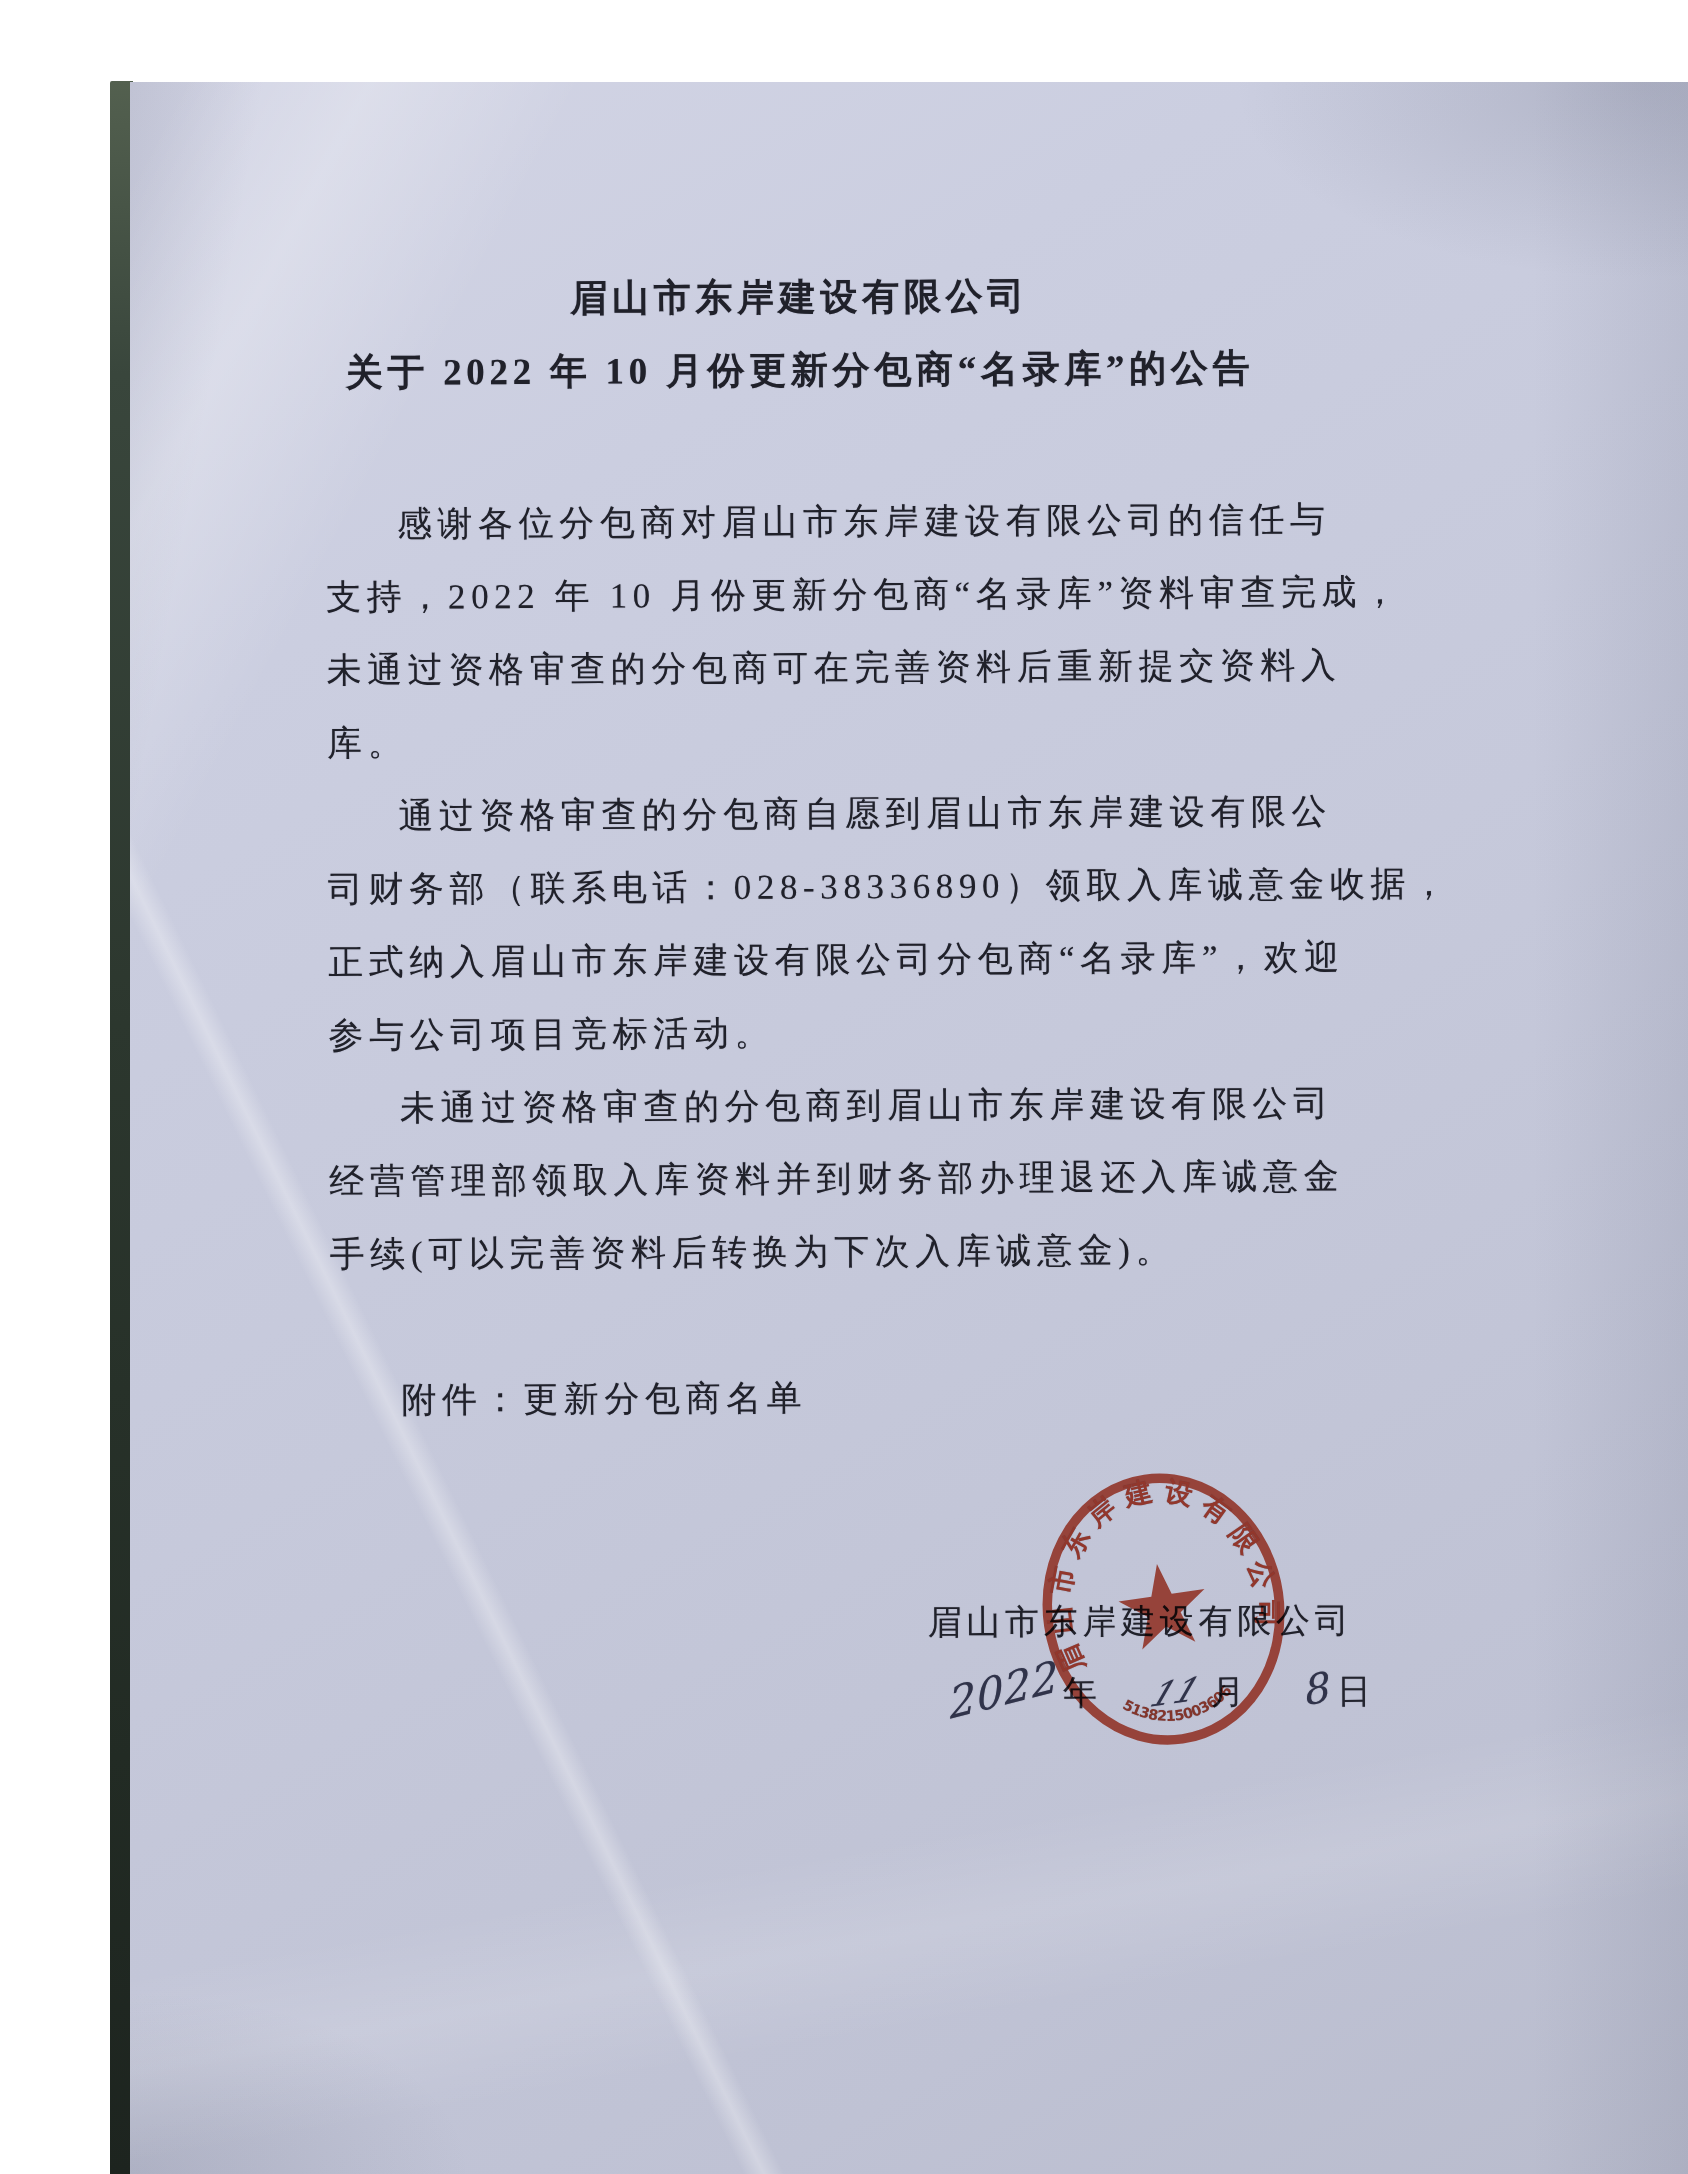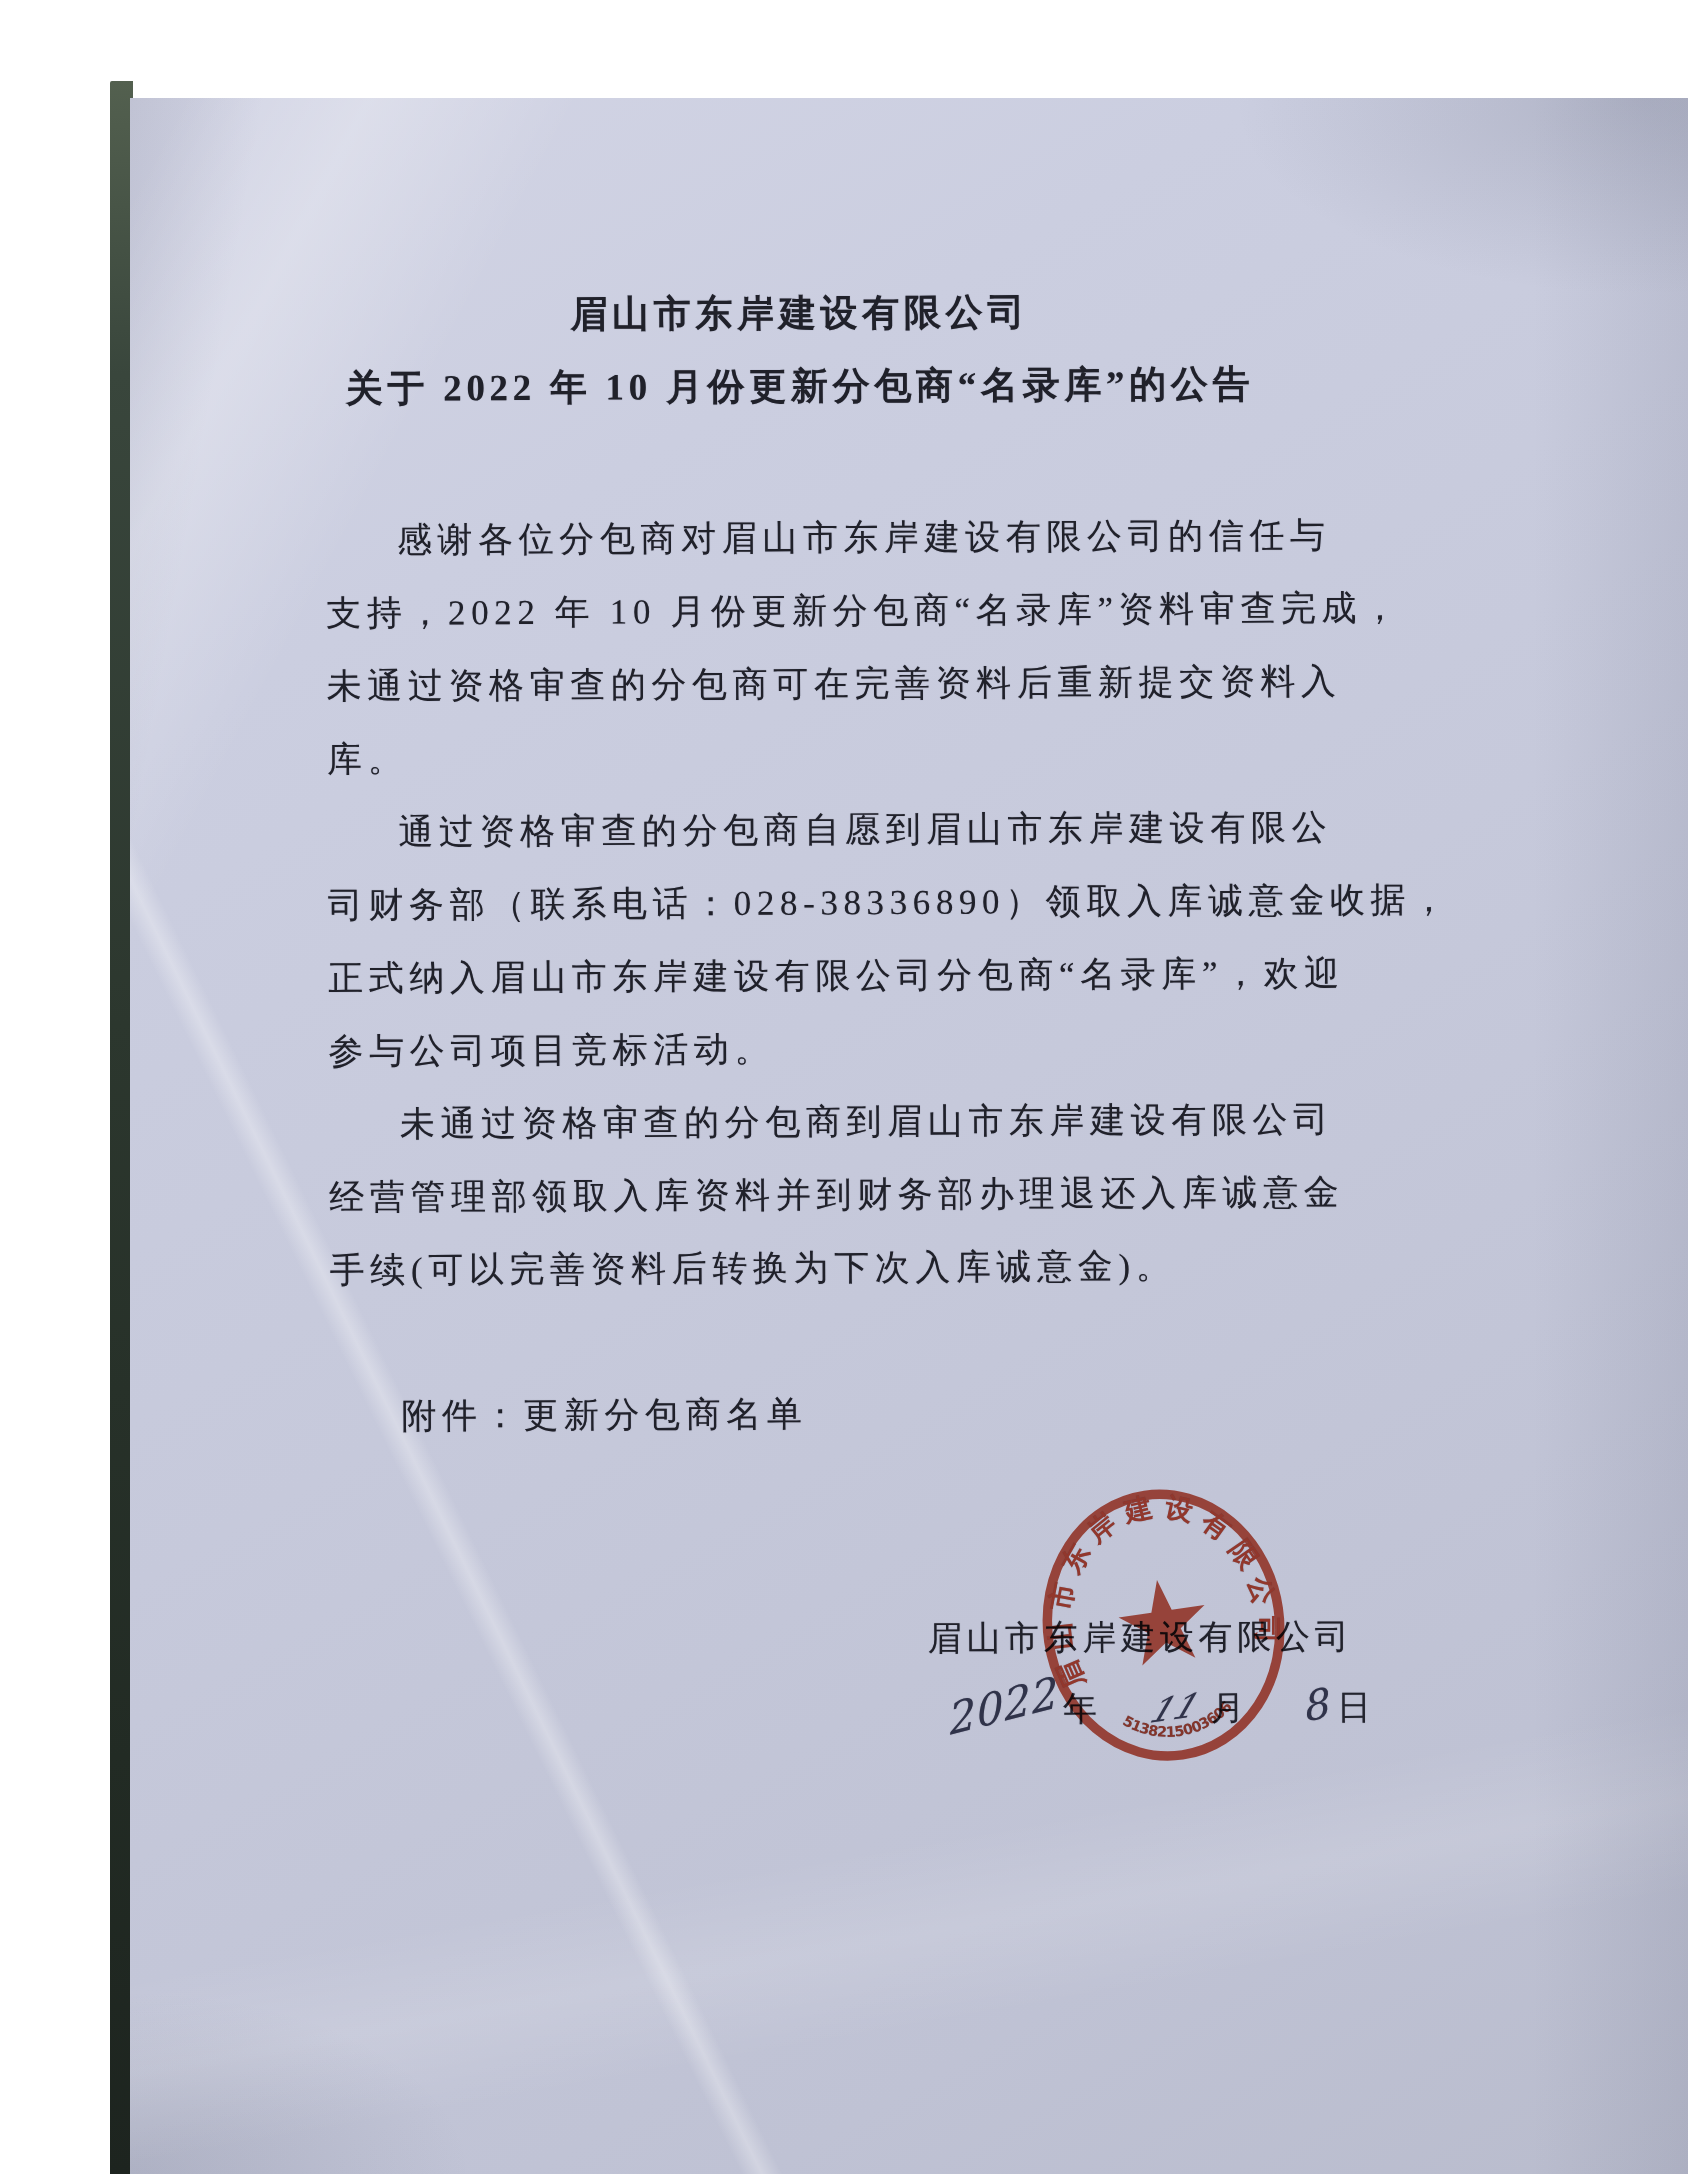--- a/index.html
+++ b/index.html
@@ -14,21 +14,20 @@
   
   .table-strip{
     position:absolute;left:110px;top:81px;width:22.5px;bottom:0;
     background:linear-gradient(to bottom,#53604f 0%,#39463c 14%,#2c372e 45%,#222b24 80%,#1d241f 100%);
     border-radius:1.9px 0 0 0;
   }
   
   .paper{
     position:absolute;left:130px;top:82px;right:0;bottom:0;
     background:linear-gradient(150deg,#d3d5e5 0%,#cbcee0 22%,#c6c9db 50%,#bfc2d4 82%,#b9bccd 100%);
-    margin-top:16px;
   }
   .creases{
     position:absolute;inset:0;pointer-events:none;
     background:
       radial-gradient(581px 281px at 97% 0%, rgba(88,93,114,0.22), rgba(88,93,114,0) 70%),
       radial-gradient(487px 262px at 0% 100%, rgba(70,75,95,0.16), rgba(70,75,95,0) 70%),
       linear-gradient(118deg, rgba(255,255,255,0) 2%, rgba(255,255,255,0.25) 9%, rgba(255,255,255,0) 17%),
       linear-gradient(64deg, rgba(255,255,255,0) 23.8%, rgba(255,255,255,0.30) 24.6%, rgba(255,255,255,0) 25.4%),
       linear-gradient(100deg, rgba(60,65,90,0.12) 0%, rgba(60,65,90,0) 7%),
       linear-gradient(to left, rgba(60,65,90,0.10) 0%, rgba(60,65,90,0) 10%),

